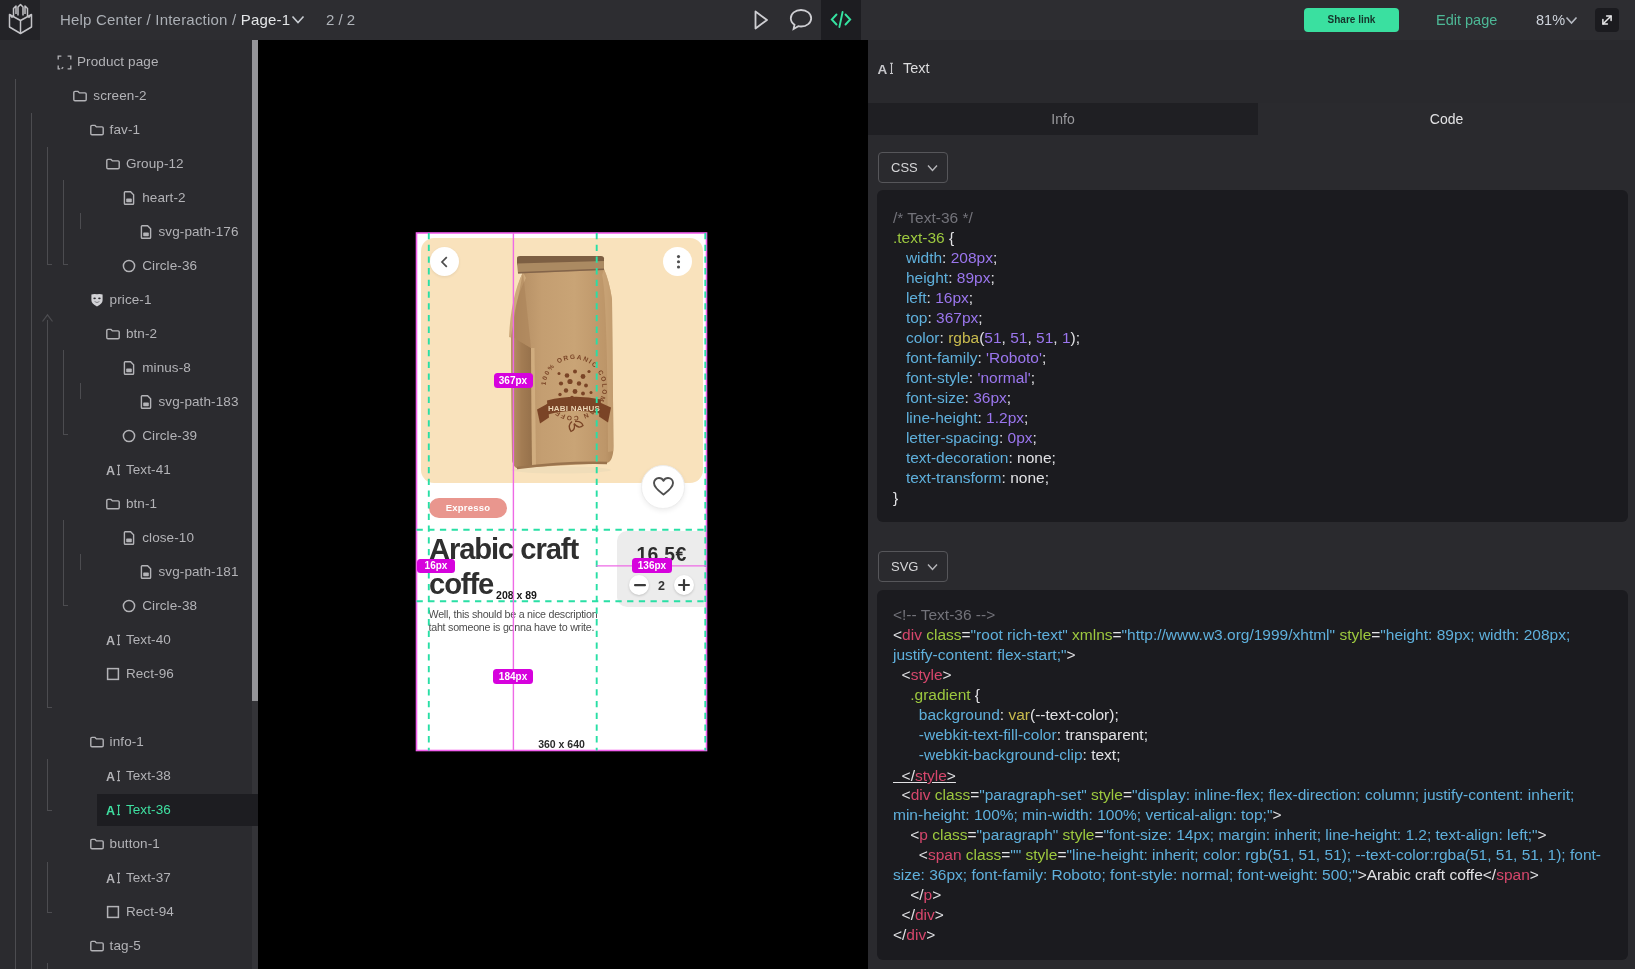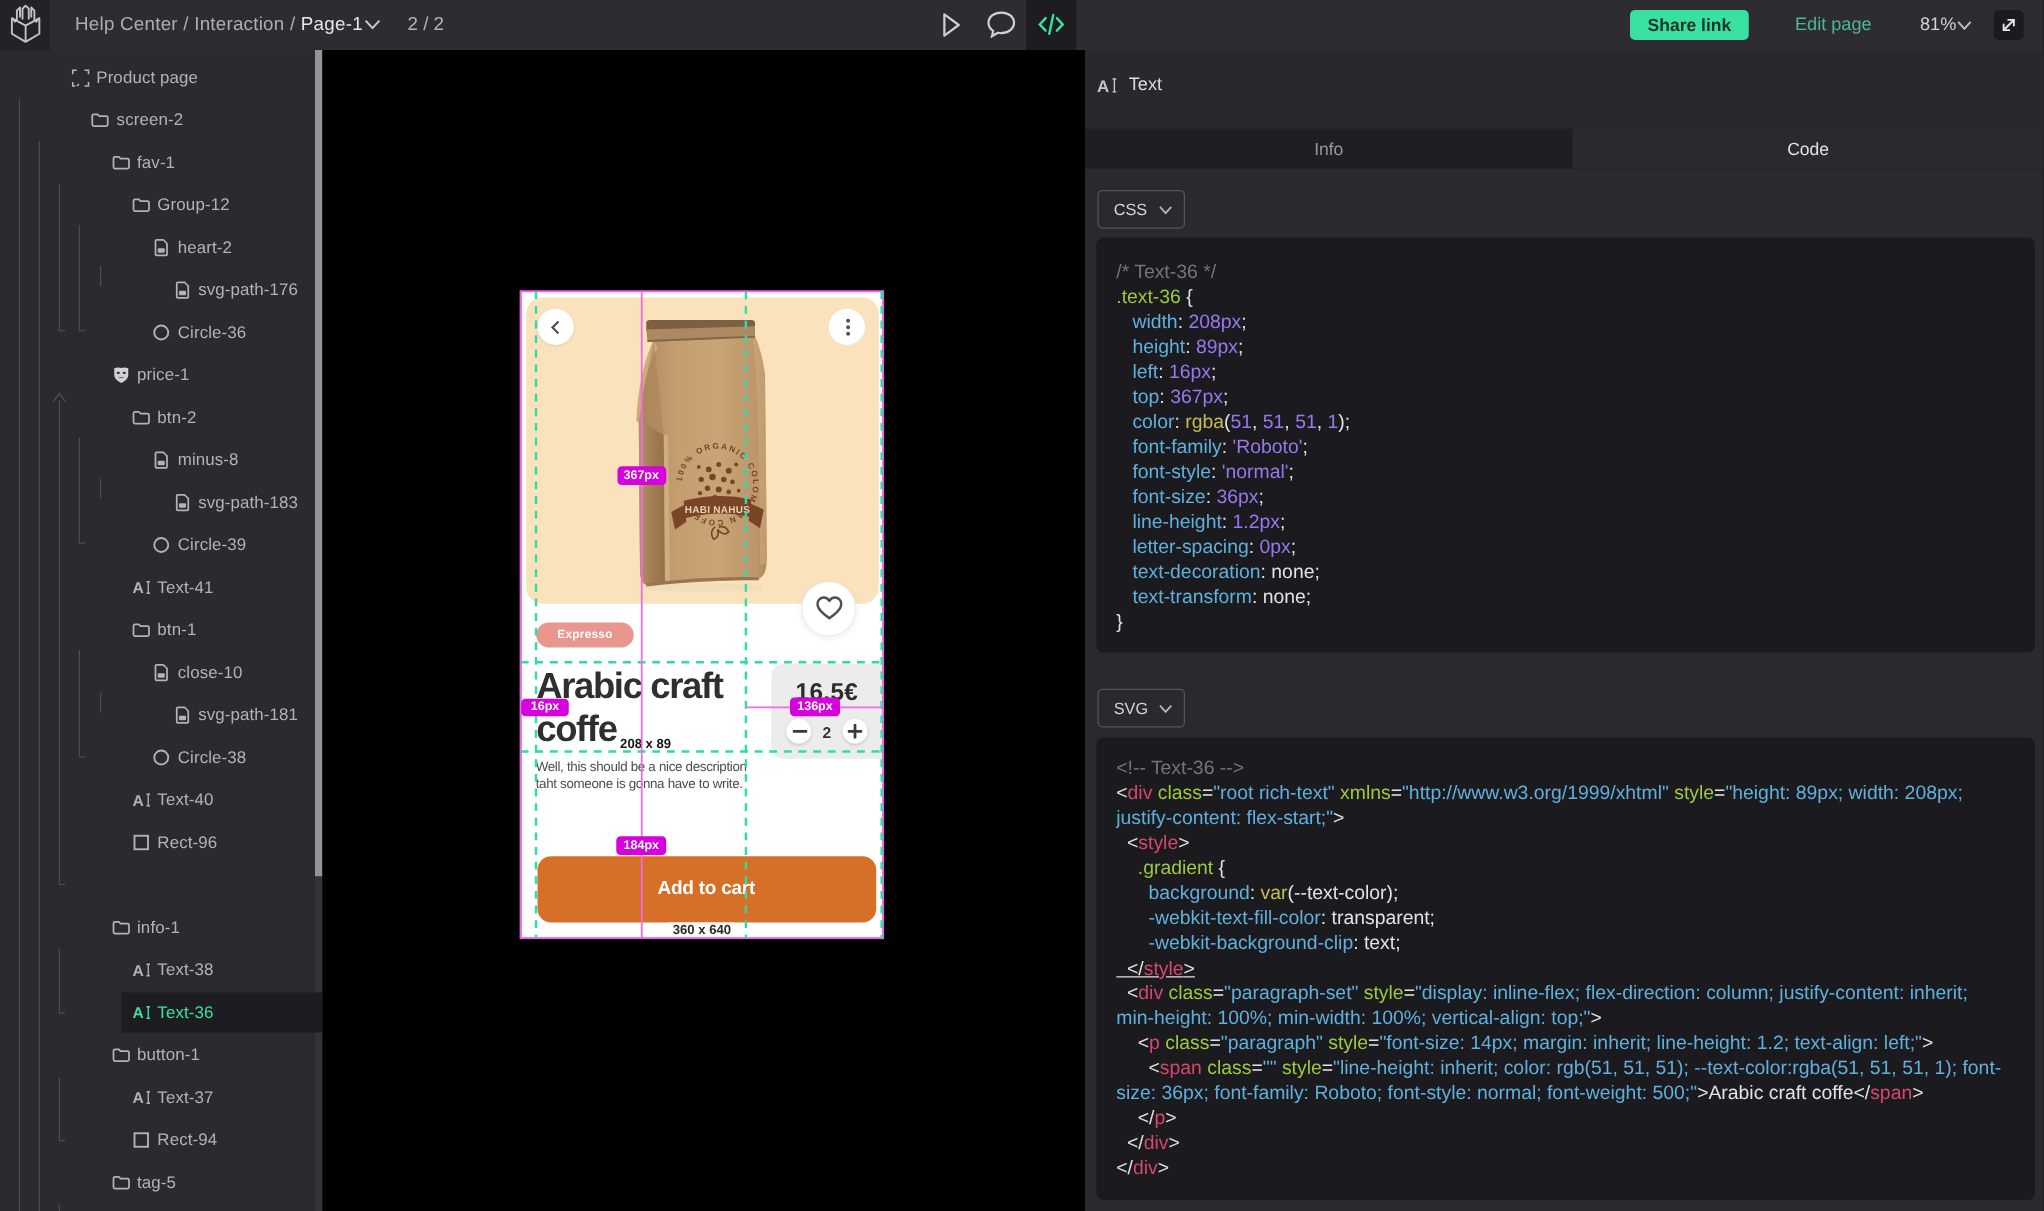--- a/index.html
+++ b/index.html
@@ -4,21 +4,21 @@
 <style>
   * { margin:0; padding:0; box-sizing:border-box; font-family:"Liberation Sans", sans-serif; }
   html,body { width:1635px; height:969px; overflow:hidden; background:#000; }
   .abs { position:absolute; }
   #topbar { position:absolute; left:0; top:0; width:1635px; height:40px; background:#2d2d31; z-index:30;}
   #logo { position:absolute; left:0; top:0; width:40px; height:40px; background:#232327; }
   #crumb { position:absolute; left:60px; top:0; height:40px; line-height:40px; font-size:15px; color:#abafb5; letter-spacing:.2px;}
   #crumb b { color:#e4e6e8; font-weight:400; }
   #pages { position:absolute; left:326px; top:0; height:40px; line-height:40px; font-size:15px; color:#b0b4ba; }
   #codebtn { position:absolute; left:821px; top:0; width:40px; height:40px; background:#1d1d21; }
-  #sharebtn { position:absolute; left:1304px; top:8px; width:95px; height:24px; background:#3ae0a0; border-radius:4px; color:#16332a; font-size:14px; font-weight:700; text-align:center; line-height:24px; }
+  #sharebtn { position:absolute; left:1304px; top:8px; width:95px; height:24px; background:#3ae0a0; border-radius:4px; color:#16332a; font-size:10px; font-weight:700; text-align:center; line-height:24px; }
   #editpage { position:absolute; left:1436px; top:0; height:40px; line-height:40px; font-size:14.5px; color:#4db896; }
   #zoomlvl { position:absolute; left:1536px; top:0; height:40px; line-height:40px; font-size:14.5px; color:#ced3db; }
   #fsbtn { position:absolute; left:1595px; top:8px; width:24px; height:24px; background:#1b1b1f; border-radius:4px; }
   #sidebar { position:absolute; left:0; top:40px; width:258px; height:929px; background:#2b2b2f; overflow:hidden; }
   #sbtrack { position:absolute; left:252px; top:0; width:6px; height:929px; background:#343438; }
   #sbthumb { position:absolute; left:252px; top:0; width:6px; height:661px; background:#949498; }
   .row { position:absolute; left:0; width:252px; height:34px;margin-left:48px; }
   .row .ic { position:absolute; top:9px; width:17px; height:17px; }
   .row .lb { position:absolute; top:0; height:34px; line-height:34px; font-size:13.5px; color:#b3b3b7; letter-spacing:.1px; white-space:nowrap;}
   .row .caret { position:absolute; left:224px; top:9px; width:16px; height:16px; }
@@ -426,21 +426,20 @@
     <div id="expresso">Expresso</div>
     <div id="ptitle">Arabic craft<br>coffe</div>
     <div id="dim1">208 x 89</div>
     <div id="pdesc">Well, this should be a nice description<br>taht someone is gonna have to write.</div>
     <div id="pricebox">
         <div id="price">16.5€</div>
       </div>
     <div class="step" id="minus" style="left:212.6px;"></div>
     <div id="qty">2</div>
     <div class="step" id="plus" style="left:257.6px;"></div>
-    <div id="addcart">Add to cart</div>
     <div id="dim2">360 x 640</div>
   </div>
   <svg class="abs" style="left:0;top:0;" width="610" height="929" viewBox="0 0 610 929">
 <g fill="none">
 <rect x="158.5" y="193" width="290" height="517.5" stroke="#f35fee" stroke-width="1.6"></rect>
 <g stroke="#29dfa5" stroke-width="1.9" stroke-dasharray="6.3 5.4">
  <line x1="170.8" y1="193" x2="170.8" y2="710.5"></line>
  <line x1="338.7" y1="193" x2="338.7" y2="710.5"></line>
  <line x1="447.3" y1="193" x2="447.3" y2="710.5"></line>
  <line x1="158.5" y1="489.8" x2="448.5" y2="489.8"></line>

